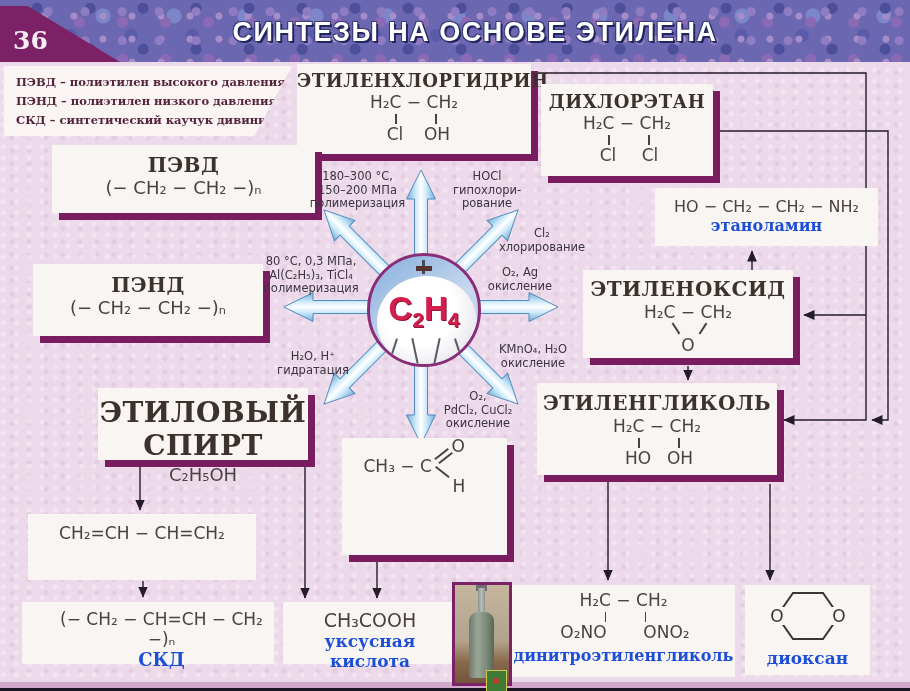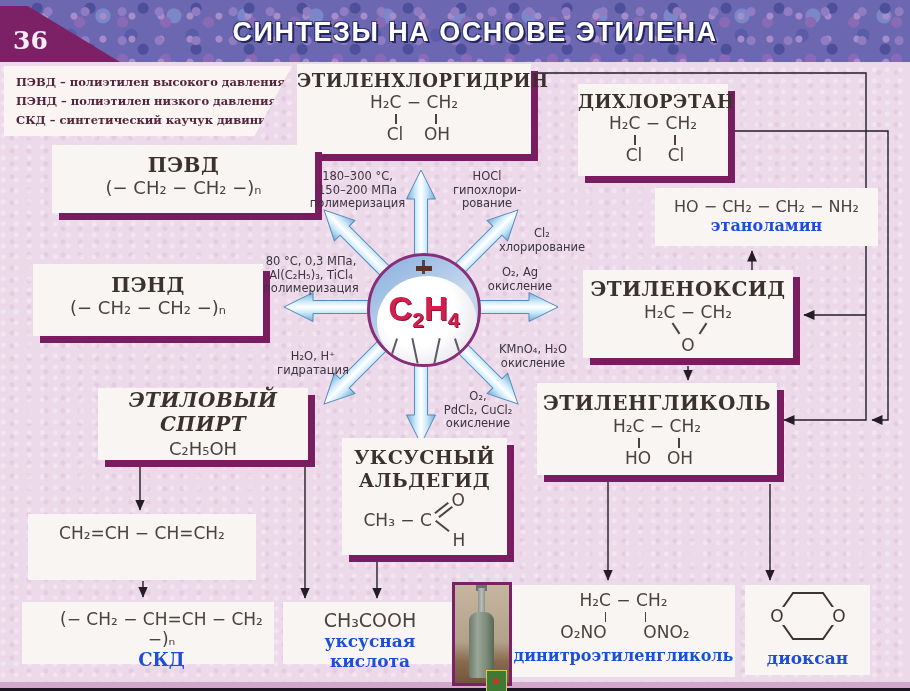--- a/index.html
+++ b/index.html
@@ -205,21 +205,21 @@
       <div class="s-top">H₂C − CH₂</div>
       <i class="bond b1"></i>
         <i class="bond b2"></i>
       <div class="s-bot">
           <span class="a1">Cl</span>
           <span class="a2">OH</span>
         </div>
     </div>
   </div>
 
-  <div class="wbox" style="left:578px;top:84px;width:150px;height:92px;z-index:2;">
+  <div class="wbox" style="left:541px;top:84px;width:172px;height:92px;z-index:2;">
     <div class="btitle" style="font-size:18px;margin-top:7px;">ДИХЛОРЭТАН</div>
     <div class="struct">
       <div class="s-top">H₂C − CH₂</div>
       <i class="bond b1"></i>
         <i class="bond b2"></i>
       <div class="s-bot">
           <span class="a1">Cl</span>
           <span class="a2">Cl</span>
         </div>
     </div>
@@ -257,29 +257,25 @@
       <i class="bond b1"></i>
         <i class="bond b2"></i>
       <div class="s-bot">
           <span class="a1">HO</span>
           <span class="a2">OH</span>
         </div>
     </div>
   </div>
 
   <div class="wbox" style="left:98px;top:388px;width:210px;height:72px;z-index:2;">
-    <div class="btitle" style="font-size:20px;font-style:italic;">ЭТИЛОВЫЙ СПИРТ</div>
+    <div class="btitle" style="font-size:28px;margin-top:8px;">ЭТИЛОВЫЙ СПИРТ</div>
     <div class="formula" style="font-size:18px;margin-top:2px;">C₂H₅OH</div>
   </div>
 
   <div class="wbox" style="left:342px;top:438px;width:165px;height:117px;z-index:2;">
-    <div class="btitle" style="font-size:19px;margin-top:8px;line-height:23px;">
-      <div>УКСУСНЫЙ</div>
-      <div>АЛЬДЕГИД</div>
-    </div>
     <div class="ald">
       <span class="main">CH₃ − C</span>
       <i class="ln db1"></i>
       <i class="ln db2"></i>
       <i class="ln sb1"></i>
       <span class="oat">O</span>
       <span class="hat">H</span>
     </div>
   </div>
 

